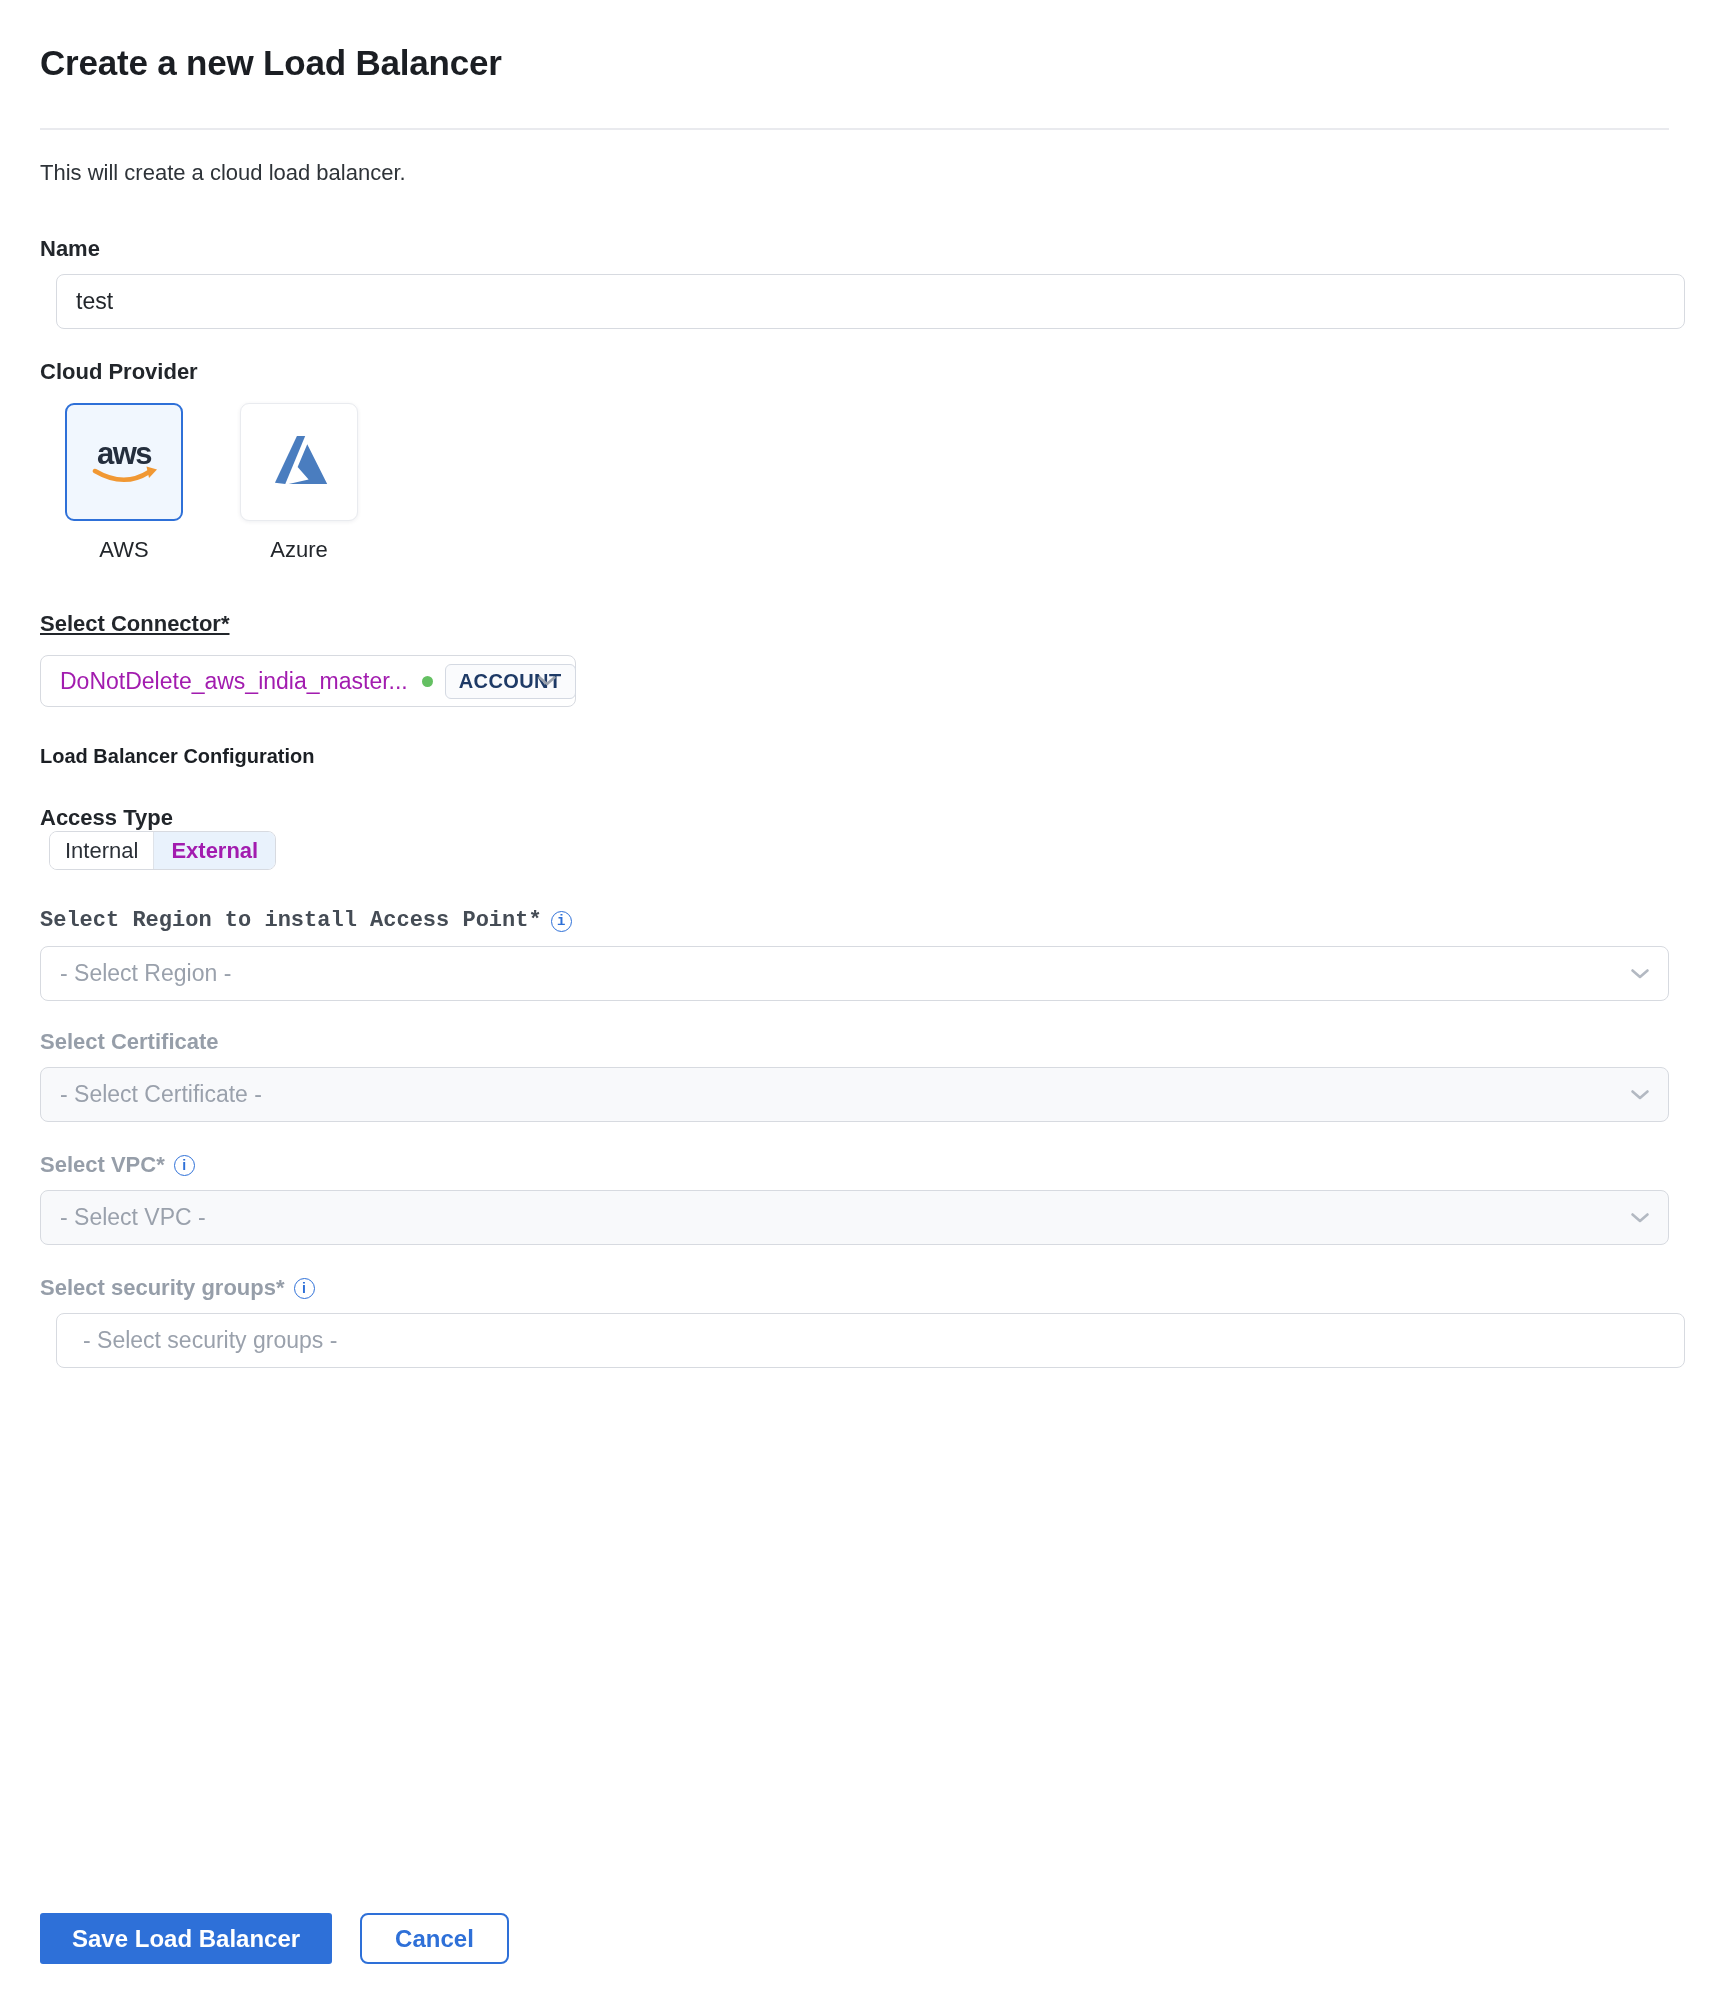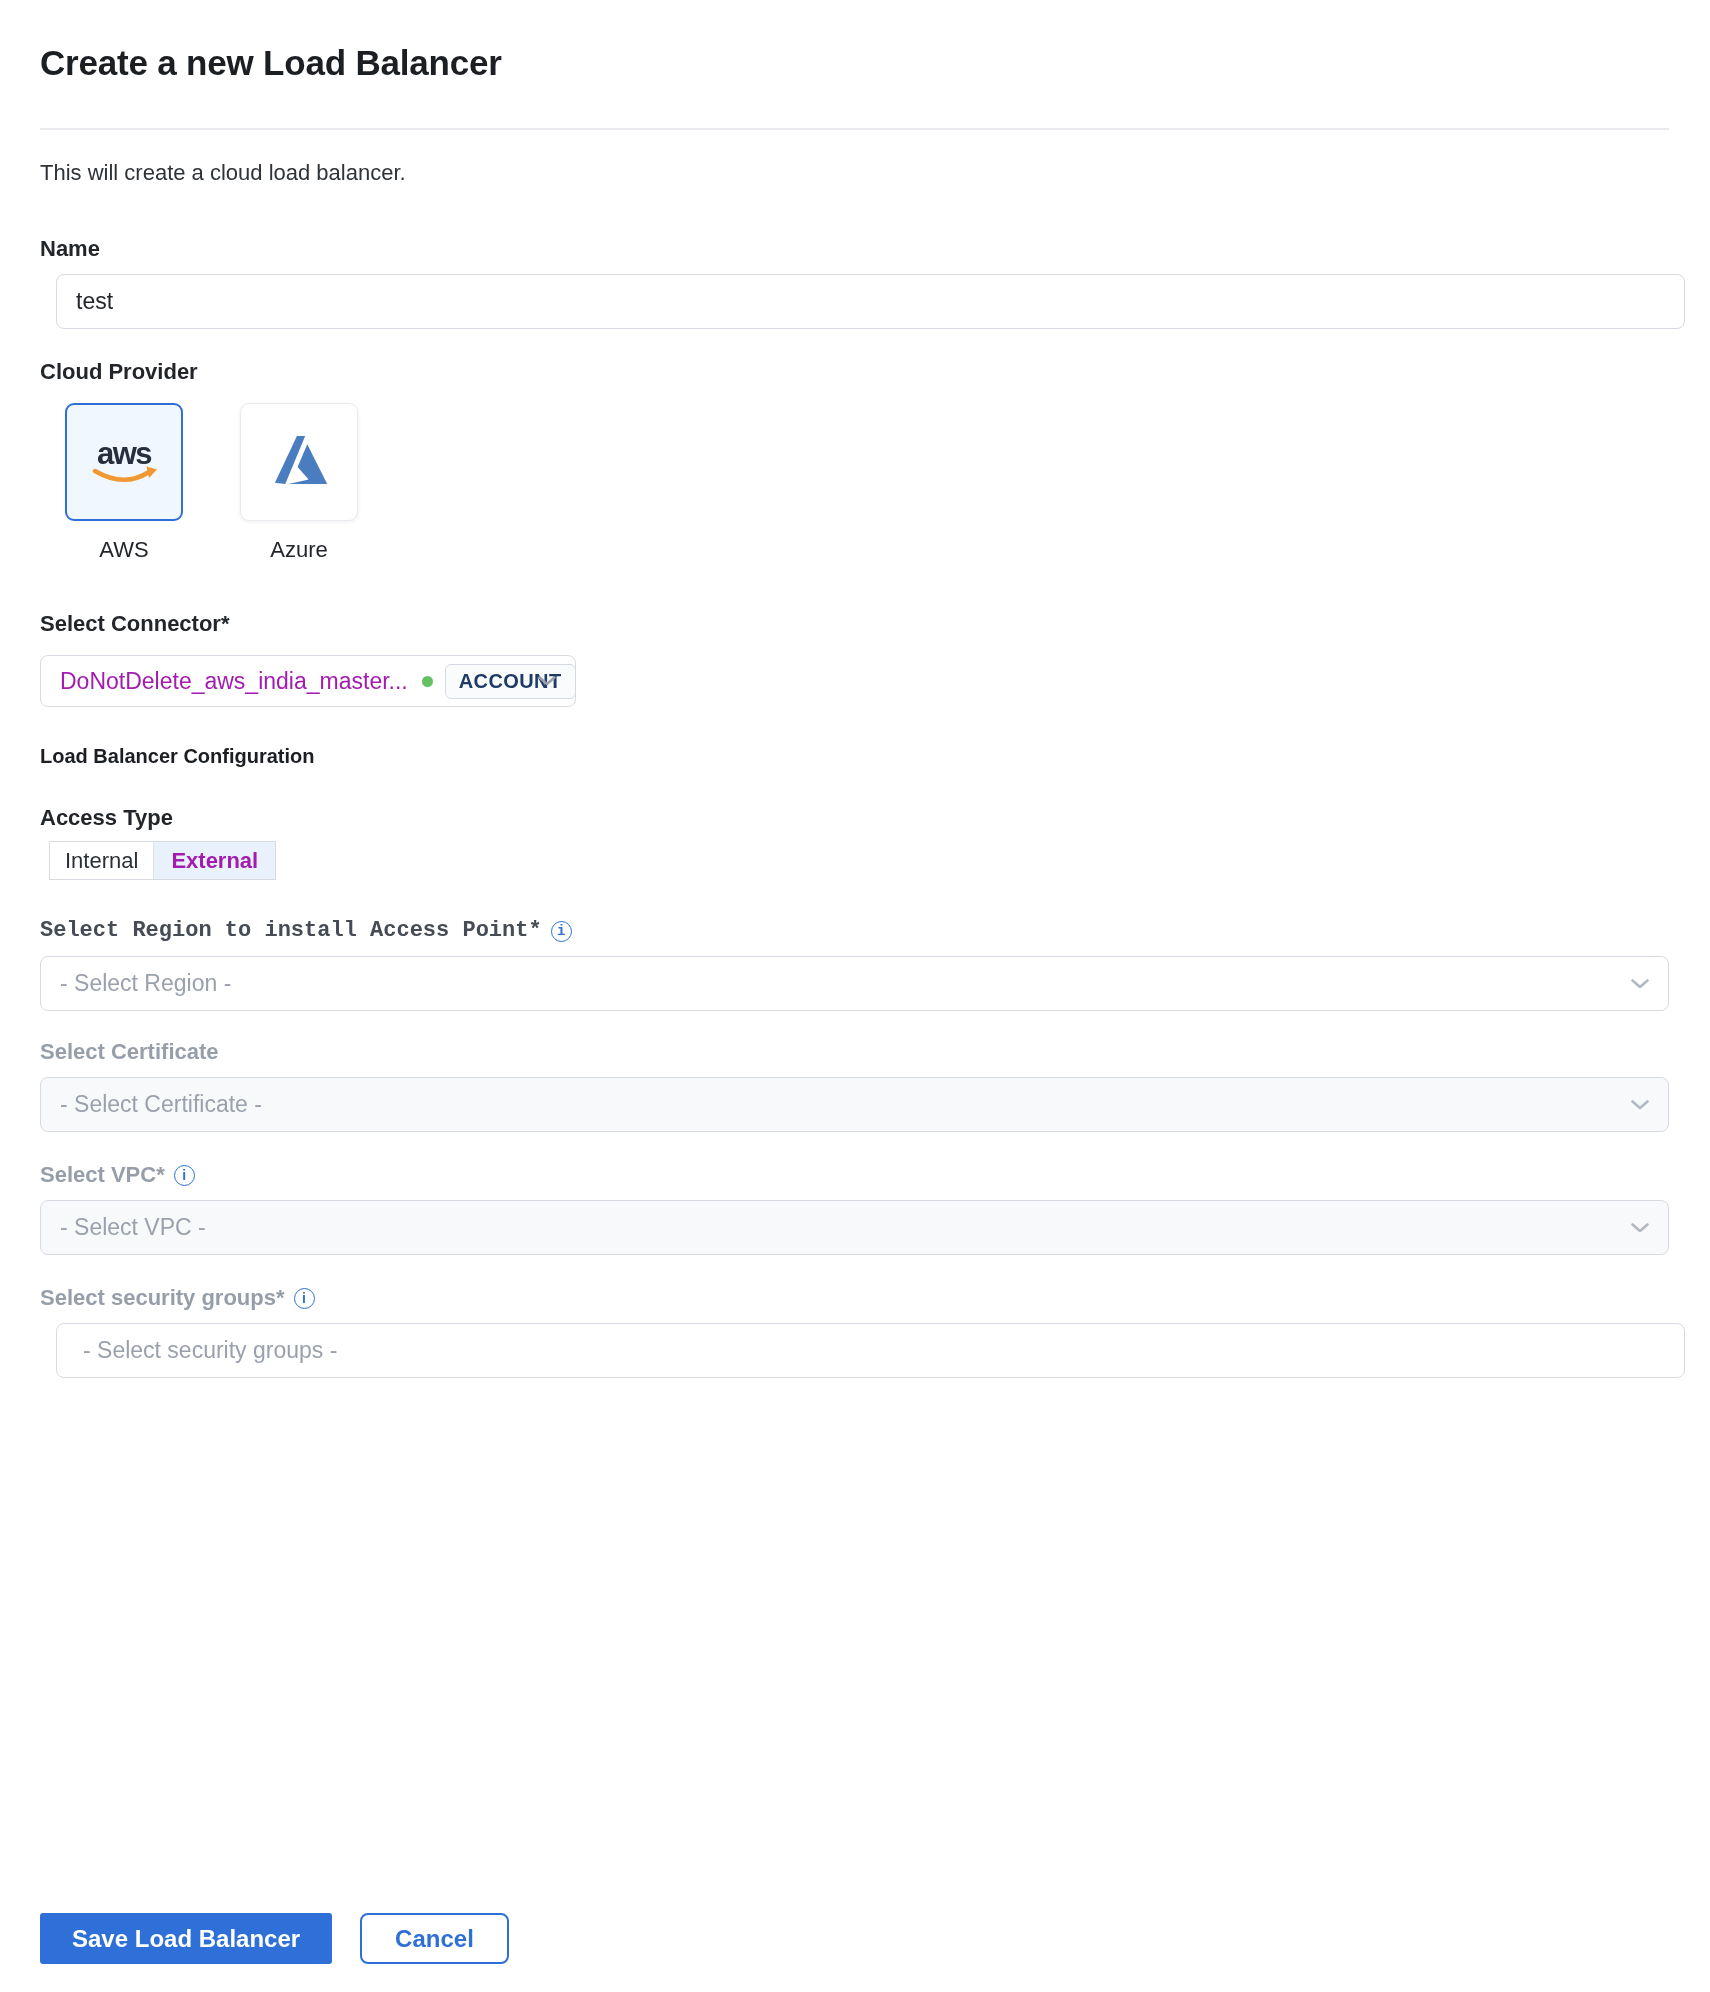--- a/index.html
+++ b/index.html
@@ -30,21 +30,21 @@
   .select-box { position:relative; display:flex; align-items:center; background:#fff; border:1.5px solid #d7dae0; border-radius:8px; cursor:pointer; }
   .connector-box { margin-top:18px; width:536px; height:52px; padding:0 19px; }
   .connector-value { font-size:23px; color:#a21caf; white-space:nowrap; }
   .status-dot { width:11px; height:11px; border-radius:50%; background:#64c062; margin-left:14px; flex:0 0 auto; }
   .badge { margin-left:12px; padding:5px 13px; border:1.5px solid #d4d9e2; border-radius:6px; background:#fafbfd;
     font-size:20px; font-weight:600; color:#1e3a66; letter-spacing:0.4px; }
   .chev { position:absolute; right:18px; top:50%; transform:translateY(-50%); display:flex; }
 
   .section-heading { margin-top:34px; font-size:20px; line-height:30px; font-weight:700; color:#1b1f24; }
 
-  .segmented { margin-top:10px; margin-left:9px; display:inline-flex; height:39px; border:1.5px solid #d7dae0; border-radius:0; overflow:hidden; background:#fff; }
+  .segmented { margin-left:9px; display:inline-flex; height:39px; border:1.5px solid #d7dae0; border-radius:8px; overflow:hidden; background:#fff; }
   .seg-option { display:flex; align-items:center; padding:0 15px; font-size:22px; color:#2b3037; background:#fff; cursor:pointer; }
   .seg-option + .seg-option { border-left:1.5px solid #dfe3e9; }
   .seg-option.active { background:#e9f2fc; color:#a21caf; font-weight:700; padding:0 17px; }
 
   .info-icon { display:inline-flex; width:21px; height:21px; margin-left:9px; border:1.5px solid #2e70d8; border-radius:50%;
     align-items:center; justify-content:center; font-size:14px; font-weight:700; color:#2e70d8; cursor:pointer; flex:0 0 auto; }
 
   .mt38 { margin-top:38px;font-family:Liberation Mono, monospace; } .mt30 { margin-top:30px; } .mt28 { margin-top:28px; }
   .select-full { margin-top:12px; width:100%; height:55px; padding:0 19px; }
   .select-full.disabled { background:#f8f9fb; }
@@ -92,21 +92,21 @@
           </svg>
         </span>
       </div>
     </div>
     <div class="provider-labels">
       <div class="provider-label">AWS</div>
       <div class="provider-label">Azure</div>
     </div>
 
     
-    <div class="field-label" style="font-weight:700;">Select Connector*</div>
+    <div class="field-label" style="font-weight:700;text-decoration:underline;">Select Connector*</div>
     <div class="select-box connector-box">
       <span class="connector-value">DoNotDelete_aws_india_master...</span>
       <span class="status-dot"></span>
       <span class="badge">ACCOUNT</span>
       <span class="chev">
         <svg width="20" height="12" viewBox="0 0 20 12">
             <path d="M2.5 2.5 L10 9 L17.5 2.5" fill="none" stroke="#99a0ab" stroke-width="2.6" stroke-linecap="round" stroke-linejoin="round"></path>
           </svg>
       </span>
     </div>

